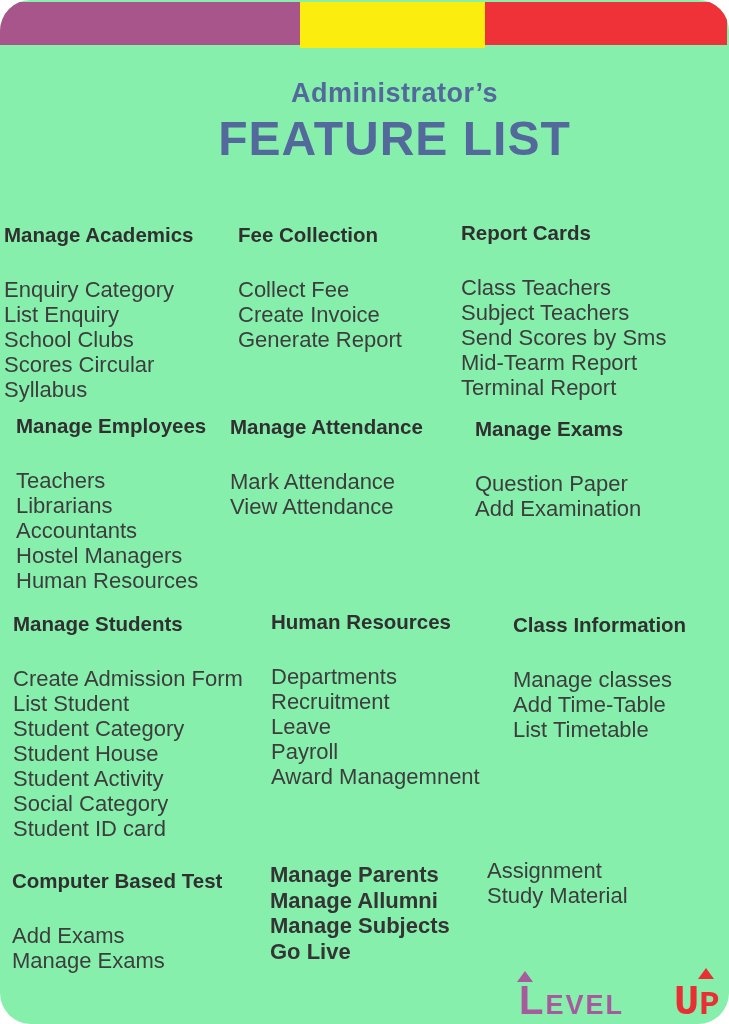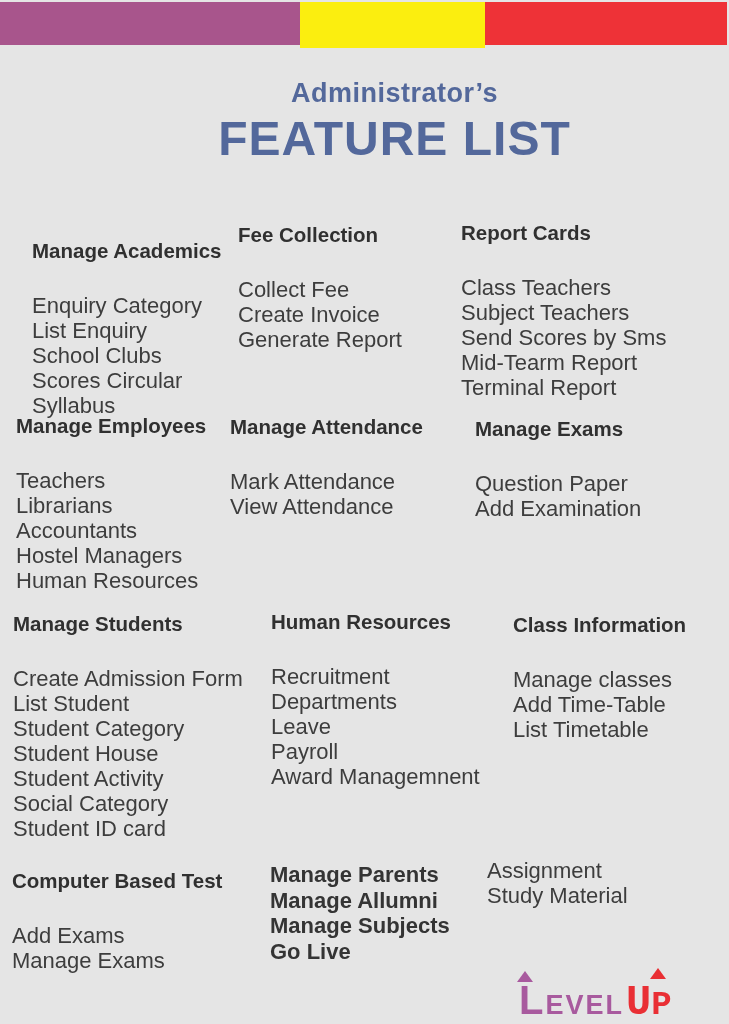--- a/index.html
+++ b/index.html
@@ -1,22 +1,23 @@
 <!DOCTYPE html>
 <html><head>
 <meta charset="utf-8">
 <style>
   * { margin:0; padding:0; box-sizing:border-box; }
   html,body { background:#ffffff; }
   .page {
     position:relative;
     width:729px; height:1024px;
-    background:#e5e5e5;
+    background:#86efac;
     overflow:hidden;
     font-family:"Liberation Sans", sans-serif;
+    border-radius:31px;
   }
   
   .topbar { position:absolute; top:0; left:0; width:729px; height:50px; }
   .bar { position:absolute; top:2px; }
   .bar-purple { left:0; width:300px; height:43px; background:#a8558c; }
   .bar-yellow { left:300px; width:185px; height:46px; background:#fbee0f; }
   .bar-red { left:485px; width:242px; height:43px; background:#ee3237; }
 
   
   .title-block {
@@ -37,20 +38,21 @@
   .section ul { list-style:none; }
   .section li { font-size:22px; line-height:25px; white-space:nowrap; }
   .bold-items li { font-weight:bold; line-height:25.5px; color:#343434; }
   .indent { }
 
   
   .logo {
     position:absolute; left:519px; top:980px;
     display:flex; align-items:baseline;
     line-height:1;
+    gap:48px;
   }
   .logo-level {
     display:inline-block;
     font-weight:bold; font-size:27px; letter-spacing:2px;
     color:#a85a9e;
   }
   .logo-level::first-letter { font-size:40px; }
   .logo-up {
     display:inline-block;
     font-weight:bold; font-size:34px; letter-spacing:0;
@@ -74,21 +76,21 @@
     <div class="bar bar-purple"></div>
     <div class="bar bar-yellow"></div>
     <div class="bar bar-red"></div>
   </div>
 
   <div class="title-block">
     <div class="subtitle">Administrator’s</div>
     <div class="main-title">FEATURE LIST</div>
   </div>
 
-  <div class="section" style="left:32px; top:222px;margin-top:16px;">
+  <div class="section" style="left:4px; top:222px;">
     <h2>Manage Academics</h2>
     <ul>
       <li>Enquiry Category</li>
       <li>List Enquiry</li>
       <li>School Clubs</li>
       <li>Scores Circular</li>
       <li>Syllabus</li>
     </ul>
   </div>
 
@@ -148,22 +150,22 @@
       <li>Student House</li>
       <li>Student Activity</li>
       <li>Social Category</li>
       <li>Student ID card</li>
     </ul>
   </div>
 
   <div class="section" style="left:271px; top:609px;">
     <h2>Human Resources</h2>
     <ul>
+      <li>Departments</li>
       <li>Recruitment</li>
-      <li>Departments</li>
       <li>Leave</li>
       <li>Payroll</li>
       <li>Award Managemnent</li>
     </ul>
   </div>
 
   <div class="section" style="left:513px; top:612px;">
     <h2>Class Information</h2>
     <ul>
       <li>Manage classes</li>

